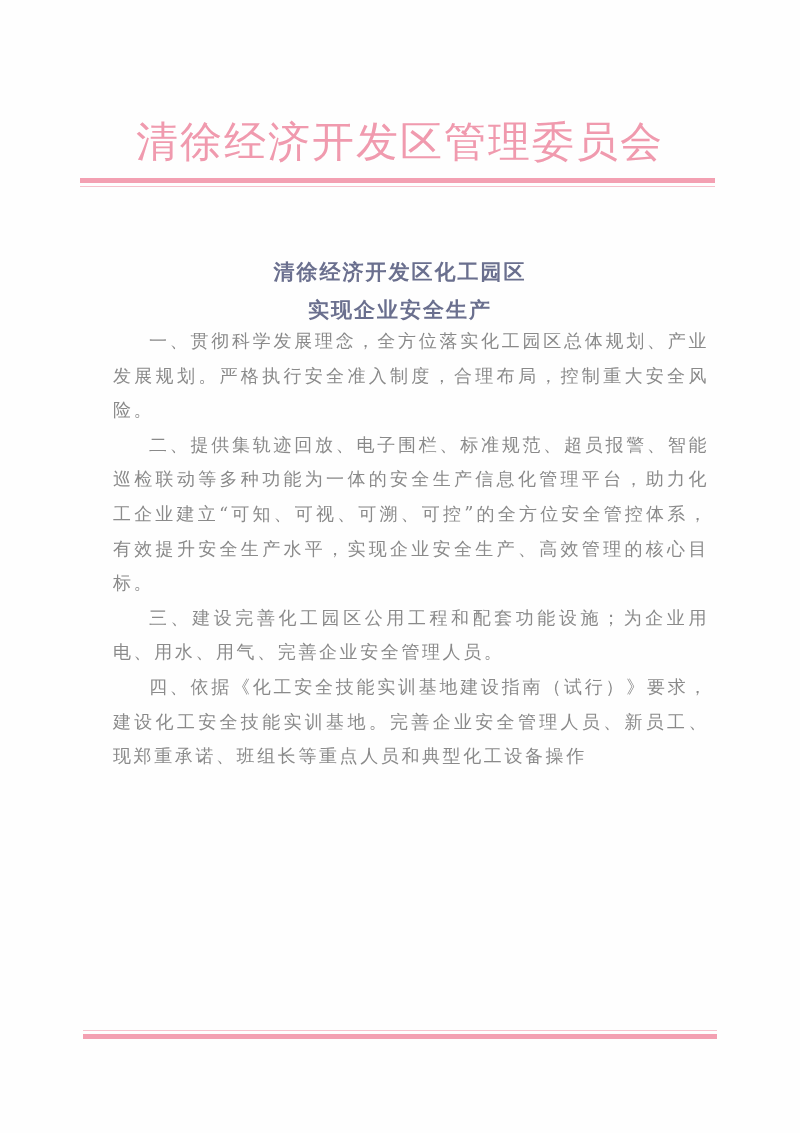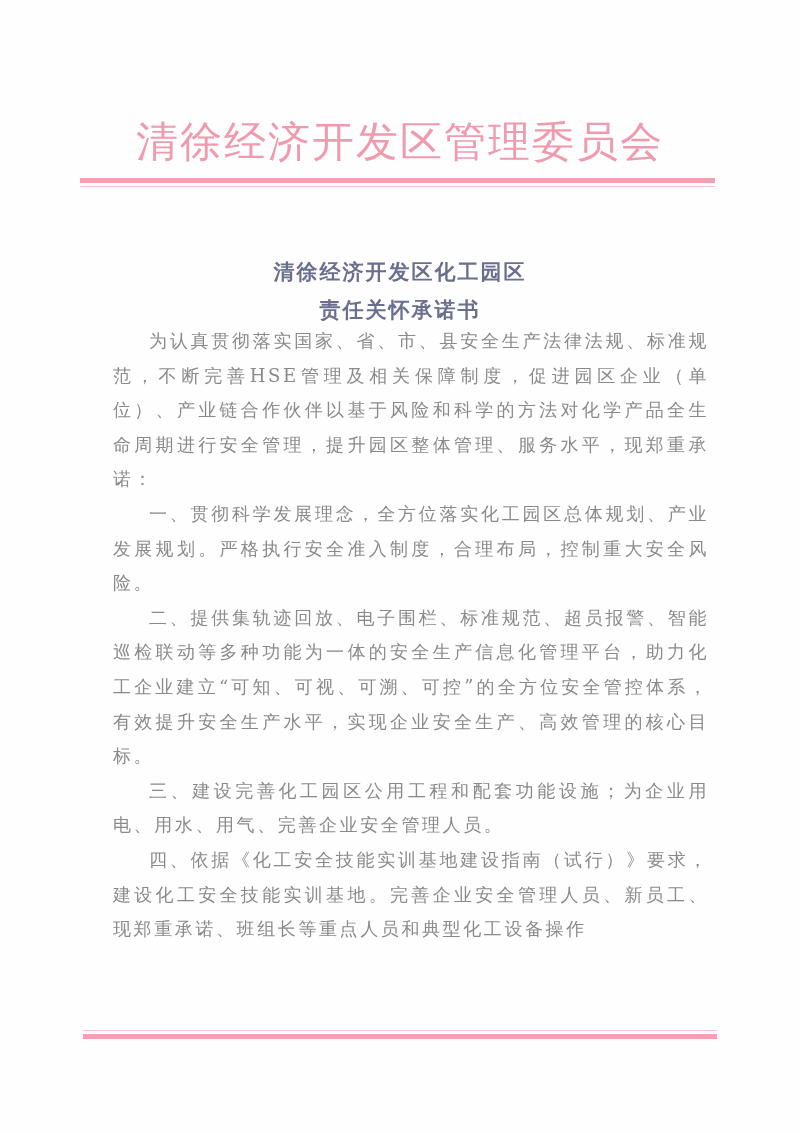--- a/index.html
+++ b/index.html
@@ -30,25 +30,24 @@
 </head>
 <body>
 
 <div class="page">
   <div class="letterhead">清徐经济开发区管理委员会</div>
   <div class="rule-top-thick"></div>
   <div class="rule-top-thin"></div>
 
   <div class="title">
     <div>清徐经济开发区化工园区</div>
-    <div>责任关怀承诺书</div>
+    <div>实现企业安全生产</div>
   </div>
 
   <div class="body">
-    <p>为认真贯彻落实国家、省、市、县安全生产法律法规、标准规范，不断完善HSE管理及相关保障制度，促进园区企业（单位）、产业链合作伙伴以基于风险和科学的方法对化学产品全生命周期进行安全管理，提升园区整体管理、服务水平，现郑重承诺：</p>
     <p>一、贯彻科学发展理念，全方位落实化工园区总体规划、产业发展规划。严格执行安全准入制度，合理布局，控制重大安全风险。</p>
     <p>二、提供集轨迹回放、电子围栏、标准规范、超员报警、智能巡检联动等多种功能为一体的安全生产信息化管理平台，助力化工企业建立“可知、可视、可溯、可控”的全方位安全管控体系，有效提升安全生产水平，实现企业安全生产、高效管理的核心目标。</p>
     <p>三、建设完善化工园区公用工程和配套功能设施；为企业用电、用水、用气、完善企业安全管理人员。</p>
     <p>四、依据《化工安全技能实训基地建设指南（试行）》要求，建设化工安全技能实训基地。完善企业安全管理人员、新员工、现郑重承诺、班组长等重点人员和典型化工设备操作</p>
   </div>
 
   <div class="rule-bot-thin"></div>
   <div class="rule-bot-thick"></div>
 </div>
 

